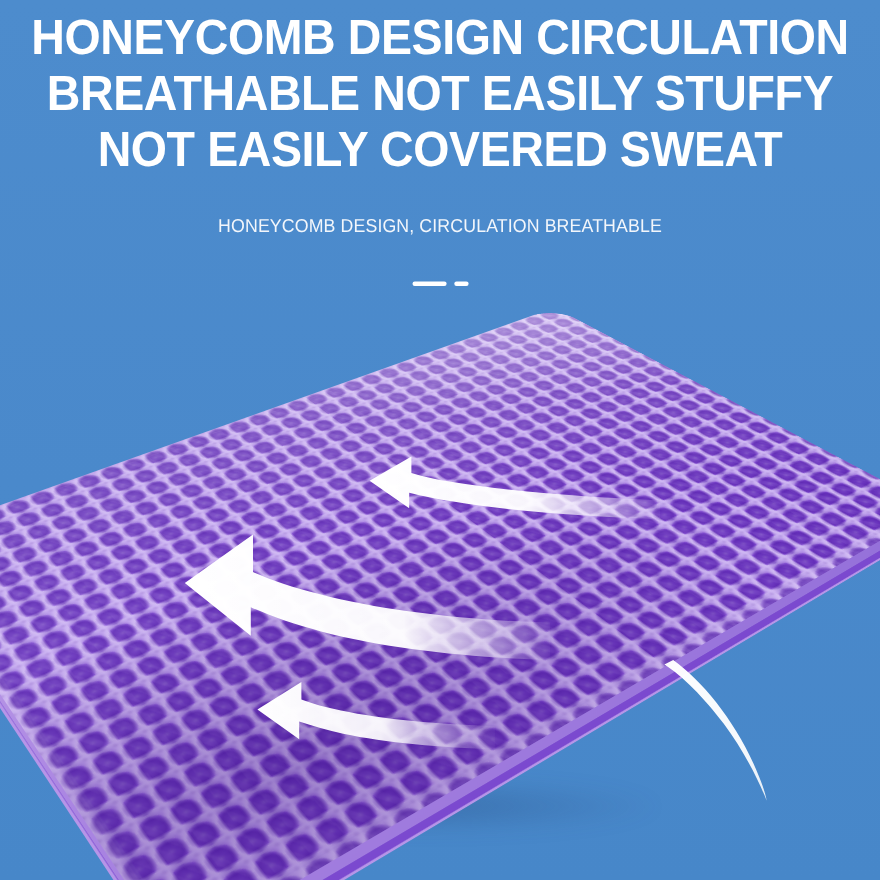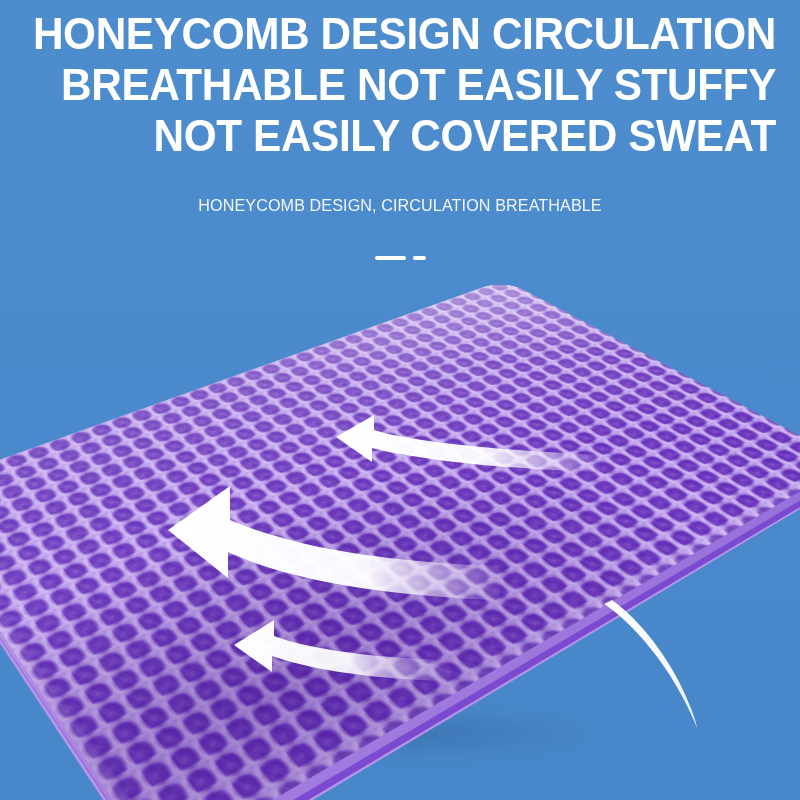--- a/index.html
+++ b/index.html
@@ -16,21 +16,21 @@
     font-family: "Liberation Sans", sans-serif;
     -webkit-font-smoothing: antialiased;
   }
 
   
   .headline {
     position: absolute;
     top: 8px;
     left: 0;
     width: 800px;
-    text-align: right;
+    text-align: center;
     color: #ffffff;
     z-index: 40;
   }
   .headline-line {
     display: block;
     font-family: "Liberation Sans", sans-serif;
     font-weight: 700;
     font-size: 45px;
     line-height: 51px;
     letter-spacing: -0.4px;

